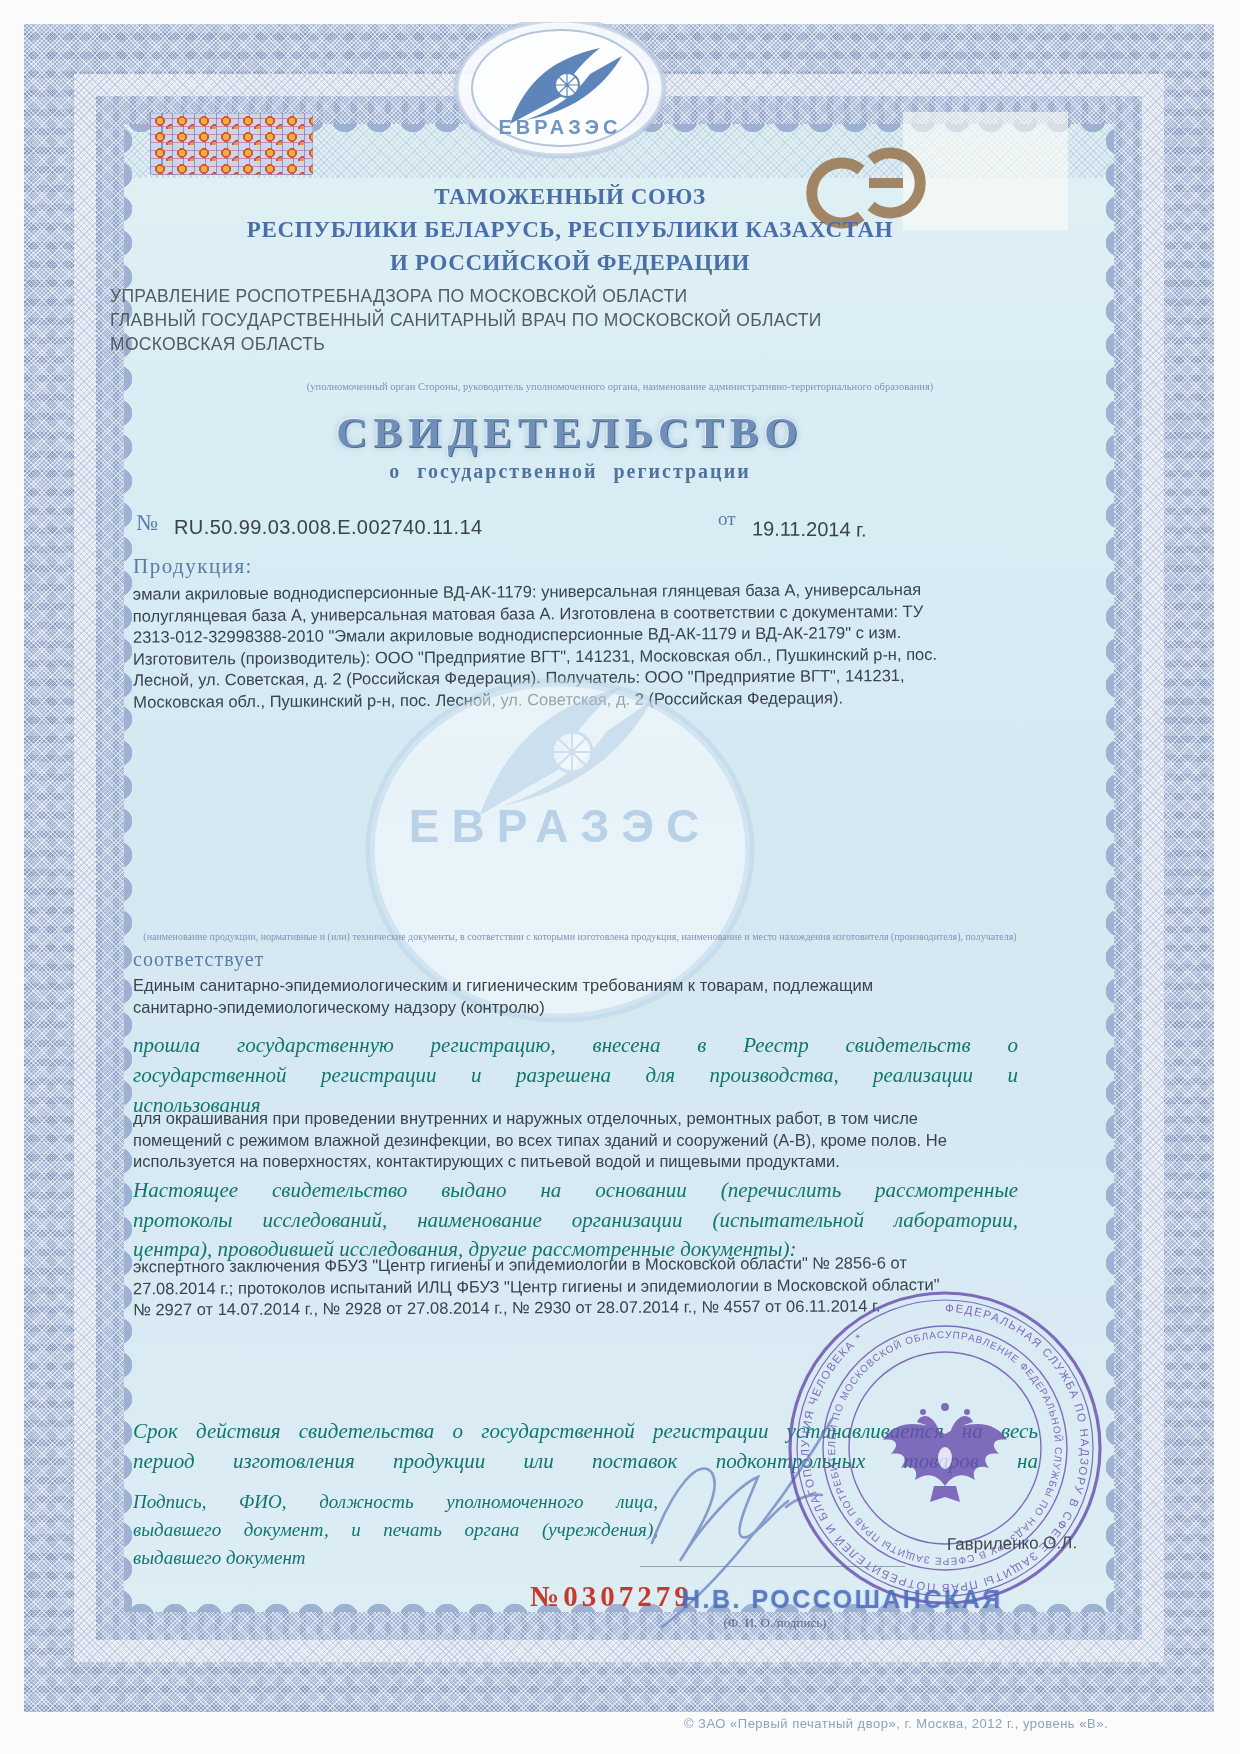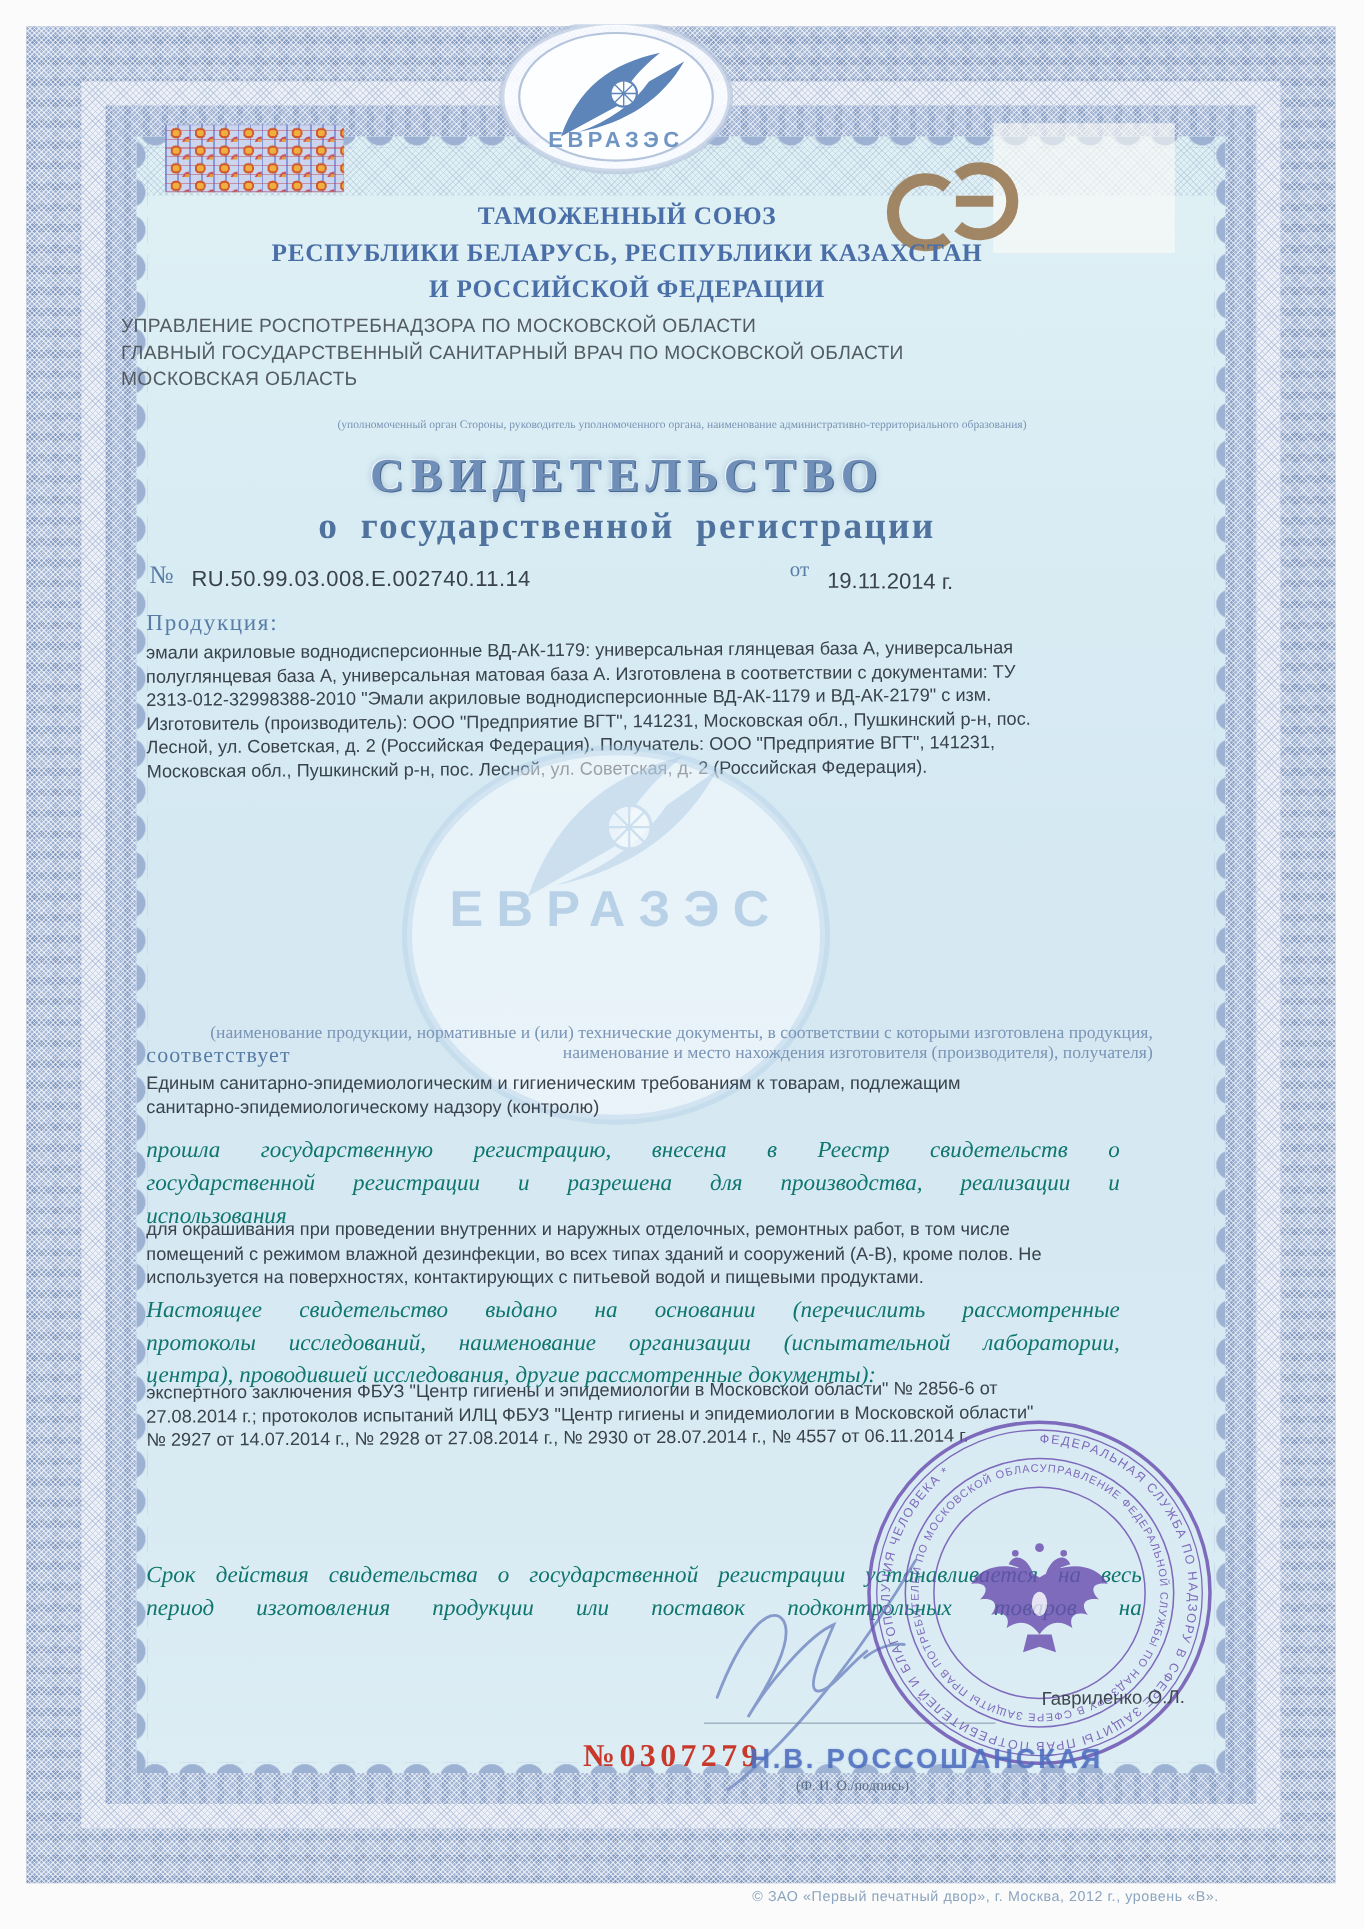--- a/index.html
+++ b/index.html
@@ -46,21 +46,21 @@
       repeating-linear-gradient(90deg, rgba(70,90,200,.5) 0 1.5px, transparent 1.5px 11px);
     background-size:22px 16px,22px 16px,auto,auto;
     box-shadow:0 0 0 1px rgba(120,140,200,.35) inset;}
 
   
   .u-line{font-weight:bold;color:#4a6fa8;font-size:23px;line-height:33px;text-align:center;letter-spacing:.6px;}
   .a-line{font-family:"Liberation Sans",sans-serif;color:#535b62;font-size:17.5px;line-height:24px;text-align:left;letter-spacing:.3px;}
   .cap{color:#7a94b6;text-align:center;}
   .title-main{font-weight:bold;font-size:43px;letter-spacing:6px;color:#6f8fb8;text-align:center;
      text-shadow:1px 1px 0 #49698f,-1px -1px 1px #eaf4fb,0 0 7px rgba(105,135,175,.55);}
-  .title-sub{font-weight:bold;font-size:34px;letter-spacing:2px;word-spacing:9px;color:#4f739e;text-align:center;}
+  .title-sub{font-weight:bold;font-size:20px;letter-spacing:2px;word-spacing:9px;color:#4f739e;text-align:center;}
   .serif-blue{color:#587ca6;}
   .sans-body{font-family:"Liberation Sans",sans-serif;color:#3a434c;font-size:16.5px;line-height:21.5px;white-space:pre-line;}
   .serif-block{font-size:21px;line-height:30px;color:#0f766e;font-style:italic;}
   .jline{text-align:justify;text-align-last:justify;}
   .lline{text-align:left;}
   .serial{font-weight:bold;font-size:29px;letter-spacing:4px;color:#c8392c;}
   .ross{font-family:"Liberation Sans",sans-serif;font-weight:bold;font-size:25px;letter-spacing:2.5px;
         color:rgba(77,110,190,.82);text-shadow:0 0 1.5px rgba(77,110,190,.45);}
   .official{font-family:"Liberation Sans",sans-serif;font-size:17px;color:#40474e;}
   .footer-note{font-family:"Liberation Sans",sans-serif;font-size:13px;color:#8ca4bf;letter-spacing:.5px;}
@@ -147,21 +147,21 @@
       <path d="M120,145 C145,75 190,35 260,18 C225,48 208,72 198,100 Z" fill="#a9c7e2"></path>
       <path d="M292,30 C262,85 215,120 145,135 C190,120 224,95 246,62 Z" fill="#a9c7e2"></path>
       <circle cx="212" cy="82" r="20" fill="rgba(255,255,255,.8)" stroke="#a9c7e2" stroke-width="3"></circle>
       <g stroke="#a9c7e2" stroke-width="2">
           <path d="M212,62 V102 M192,82 H232 M198,68 L226,96 M226,68 L198,96"></path>
         </g>
     </g>
     <text x="200" y="172" text-anchor="middle" font-family="Liberation Sans, sans-serif" font-weight="bold" font-size="46" letter-spacing="12" fill="rgba(143,180,217,.55)">ЕВРАЗЭС</text>
   </svg>
 
-  <div class="abs cap" style="left:112px;top:931px;width:936px;font-size:16px;text-align:right;">(наименование продукции, нормативные и (или) технические документы, в соответствии с которыми изготовлена продукция, наименование и место нахождения изготовителя (производителя), получателя)</div>
+  <div class="abs cap" style="left:112px;top:931px;width:936px;font-size:10px;">(наименование продукции, нормативные и (или) технические документы, в соответствии с которыми изготовлена продукция, наименование и место нахождения изготовителя (производителя), получателя)</div>
   <div class="abs serif-blue" style="left:133px;top:948px;font-size:20px;letter-spacing:1px;">соответствует</div>
   <div class="abs sans-body" style="left:133px;top:975px;width:895px;">Единым санитарно-эпидемиологическим и гигиеническим требованиям к товарам, подлежащим
 санитарно-эпидемиологическому надзору (контролю)</div>
 
   <div class="abs serif-block" style="left:133px;top:1030px;width:885px;">
     <div class="jline">прошла государственную регистрацию, внесена в Реестр свидетельств о</div>
     <div class="jline">государственной регистрации и разрешена для производства, реализации и</div>
     <div class="lline">использования</div>
   </div>
   <div class="abs sans-body" style="left:133px;top:1108px;width:895px;">для окрашивания при проведении внутренних и наружных отделочных, ремонтных работ, в том числе
@@ -175,20 +175,25 @@
   </div>
   <div class="abs sans-body" style="left:133px;top:1254px;width:900px;transform:rotate(-.3deg);">экспертного заключения ФБУЗ "Центр гигиены и эпидемиологии в Московской области" № 2856-6 от
 27.08.2014 г.; протоколов испытаний ИЛЦ ФБУЗ "Центр гигиены и эпидемиологии в Московской области"
 № 2927 от 14.07.2014 г., № 2928 от 27.08.2014 г., № 2930 от 28.07.2014 г., № 4557 от 06.11.2014 г.</div>
 
   <div class="abs serif-block" style="left:133px;top:1380px;width:905px;margin-top:36px;">
     <div class="jline">Срок действия свидетельства о государственной регистрации устанавливается на весь</div>
     <div class="jline">период изготовления продукции или поставок подконтрольных товаров на</div>
   </div>
 
+  <div class="abs serif-block" style="left:133px;top:1488px;width:525px;font-size:19px;line-height:28px;">
+    <div class="jline">Подпись, ФИО, должность уполномоченного лица,</div>
+    <div class="jline">выдавшего документ, и печать органа (учреждения),</div>
+    <div class="lline">выдавшего документ</div>
+  </div>
 
   <svg class="abs" style="left:600px;top:1415px;" width="330" height="215" viewBox="0 0 330 215">
     <g stroke="#7d93c8" stroke-width="2.6" fill="none" stroke-linecap="round" opacity=".9">
       <path d="M52,128 C74,70 100,42 112,58 C124,78 92,126 80,146 C100,112 138,70 158,62 C146,90 134,118 142,122 C152,126 170,100 188,86"></path>
       <path d="M232,4 C196,66 130,160 62,212"></path>
       <path d="M186,92 C196,84 210,78 222,80"></path>
     </g>
   </svg>
   <div class="abs sig-rule" style="left:640px;top:1566px;width:265px;"></div>
   <div class="abs sig-caption" style="left:655px;top:1572px;width:240px;">(Ф. И. О./подпись)</div>

